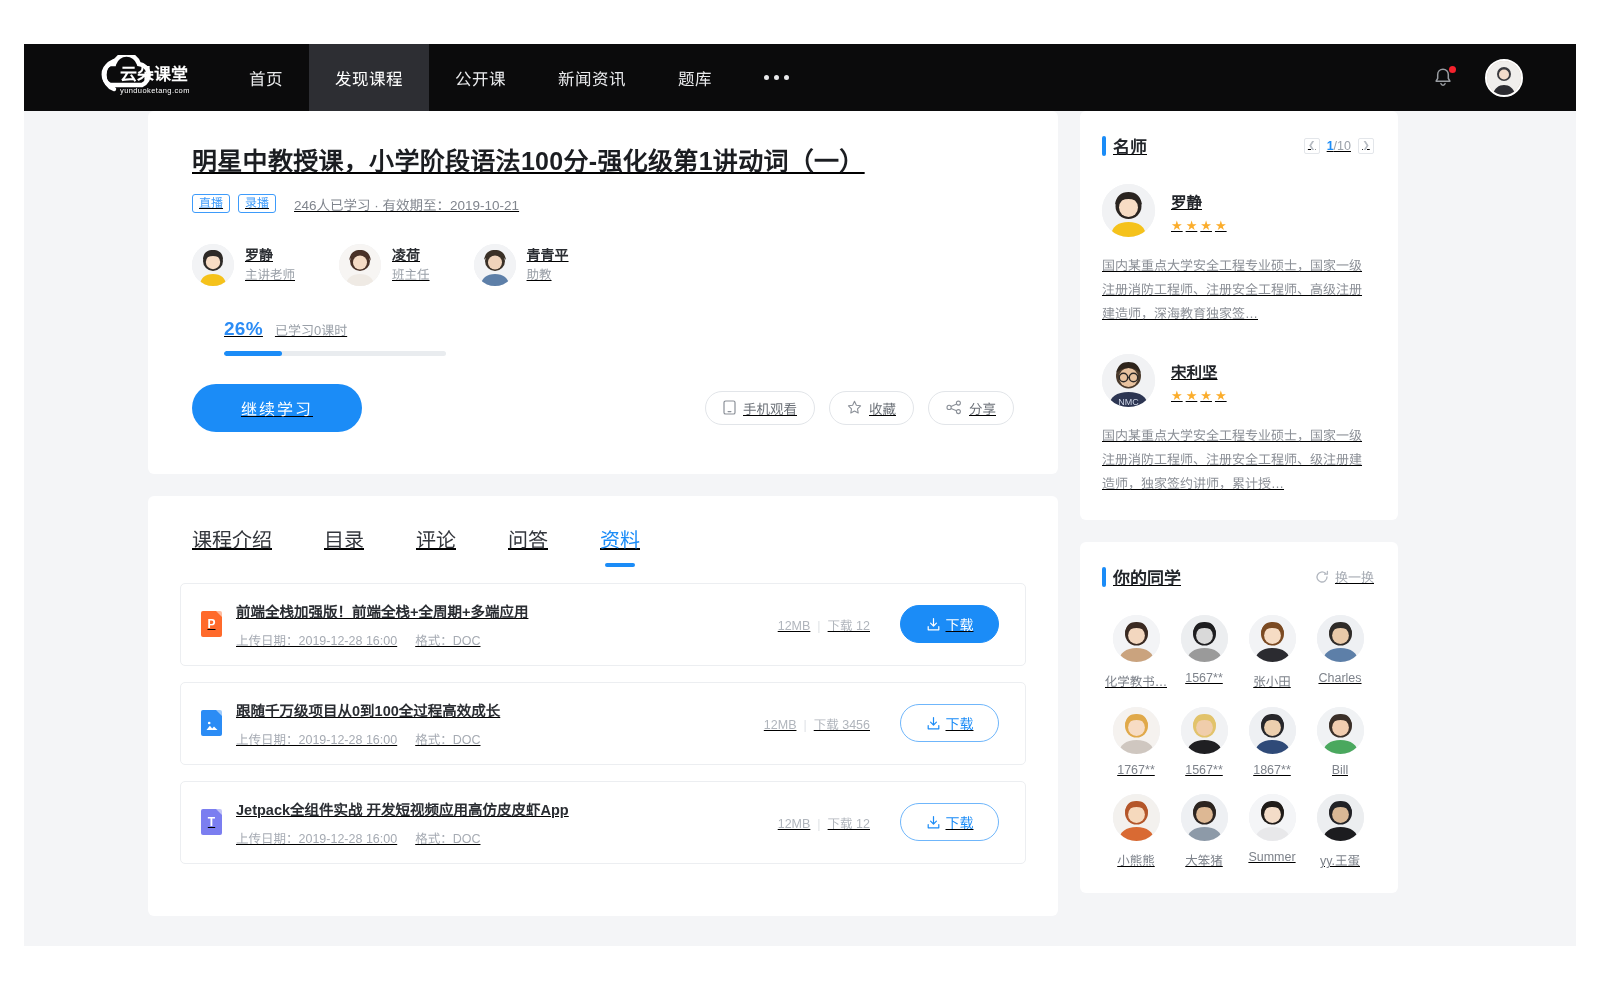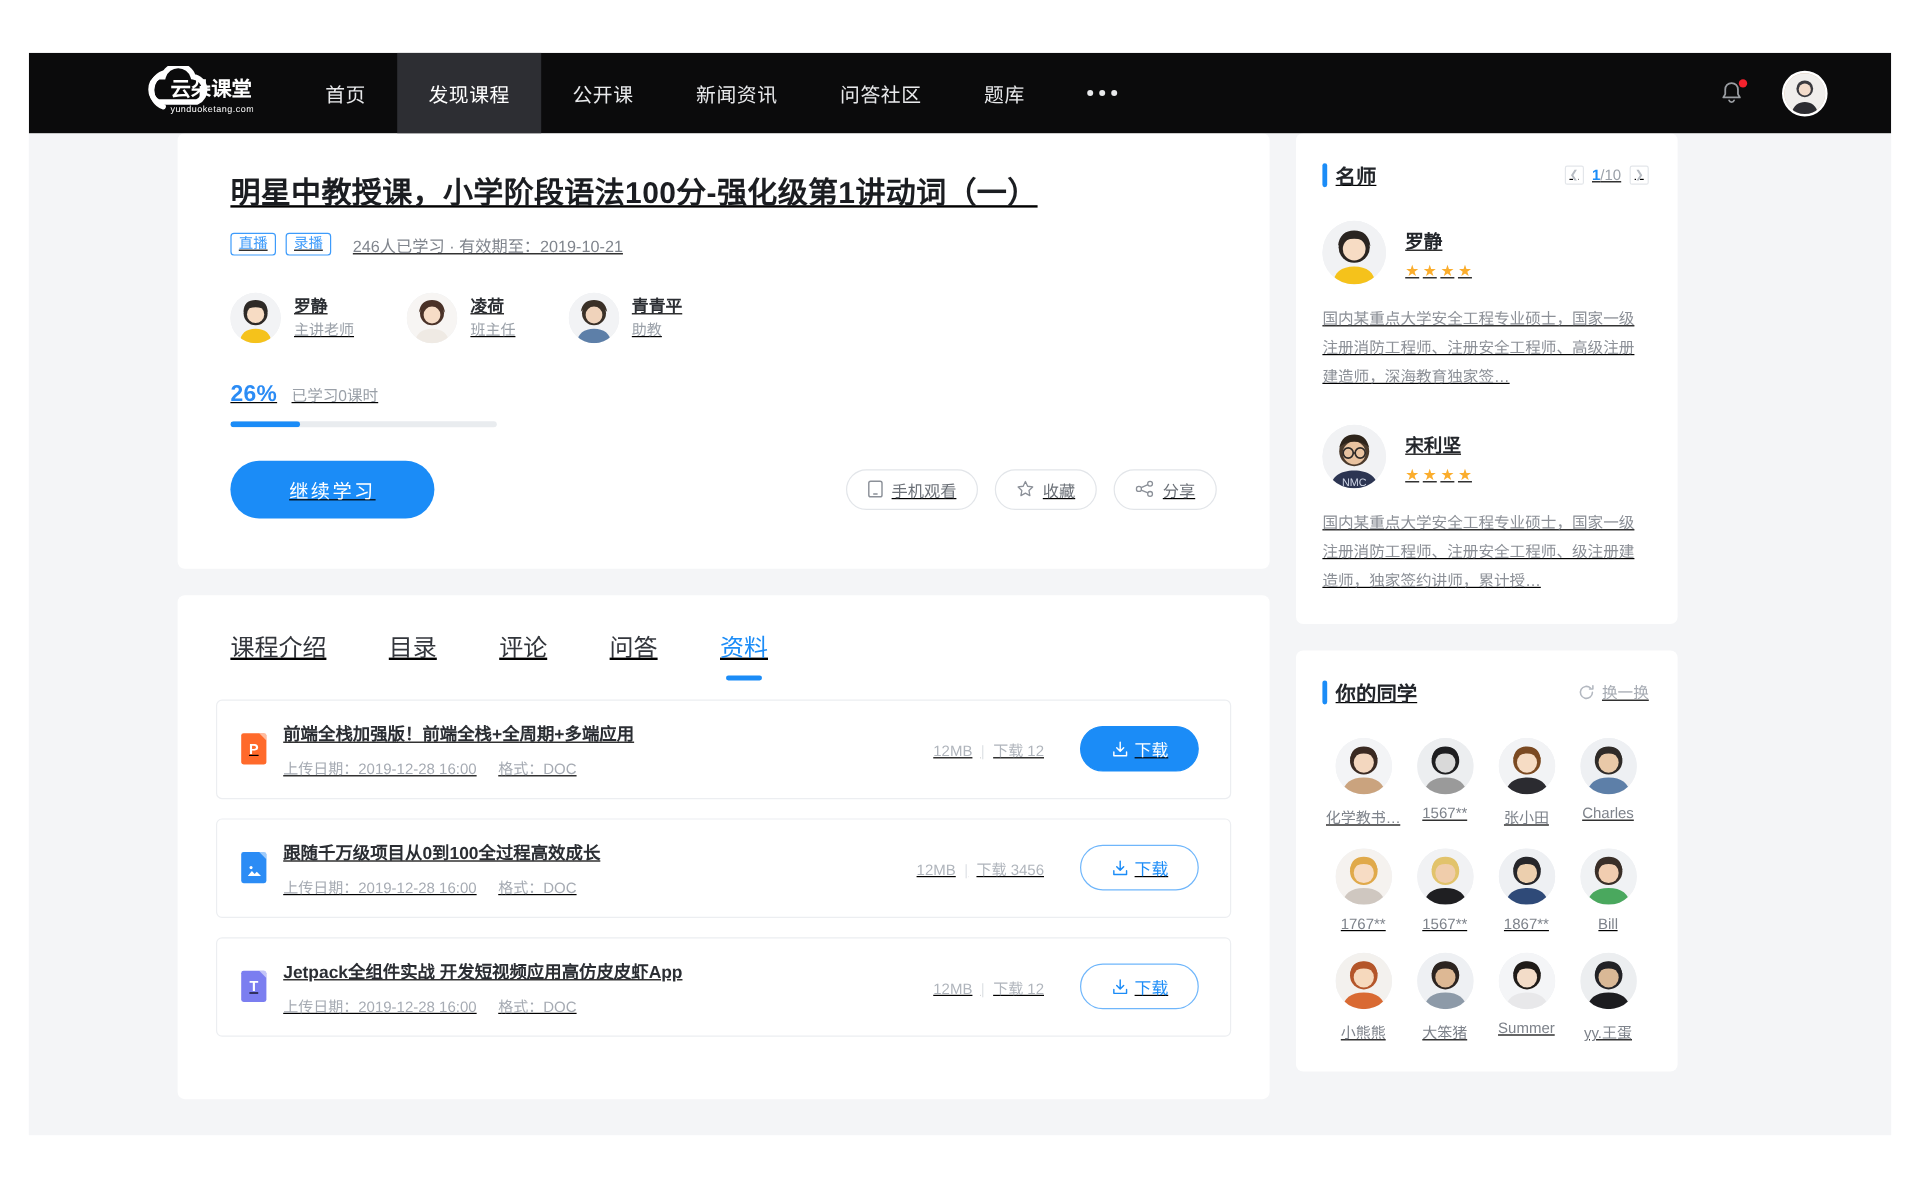--- a/index.html
+++ b/index.html
@@ -20,21 +20,21 @@
   
   .topnav {
     height: 67px;
     background: #0b0b0c;
     display: flex;
     align-items: stretch;
     position: relative;
   }
   .logo-wrap {
     display: flex; align-items: center;
-    padding-left: 82px; padding-right: 34px;
+    padding-left: 60px; padding-right: 34px;
   }
   .logo-svg { display:block; }
   .nav-items { display: flex; align-items: stretch; }
   .nav-item {
     display: flex; align-items: center; justify-content: center;
     padding: 0 26px;
     color: #e9eaec;
     font-size: 16.5px;
     letter-spacing: .5px;
     cursor: pointer;
@@ -95,21 +95,21 @@
 
   .teachers { display:flex; margin-top: 30px; gap: 44px; }
   .teacher { display:flex; align-items:center; gap: 11px; cursor:pointer; }
   .t-avatar {
     width:42px; height:42px; border-radius:50%;
     background:#eceef1; overflow:hidden; flex:none;
   }
   .t-name { font-size:14px; color:#2b2e33; font-weight:600; line-height:1.45; }
   .t-role { font-size:12.5px; color:#9aa0a8; line-height:1.45; }
 
-  .progress-block { margin-top: 32px; }
+  .progress-block { margin-top: 32px; margin-left: 32px; }
   .p-top { display:flex; align-items:baseline; gap: 12px; }
   .p-pct { font-size:19px; color:#2b8cf5; font-weight:600; letter-spacing:.3px;}
   .p-learned { font-size:13px; color:#9aa0a8; }
   .p-bar {
     margin-top: 11px; width: 222px; height:5px; border-radius:3px;
     background:#e9ecef; overflow:hidden;
   }
   .p-fill { height:100%; background:#1b8cf7; border-radius:3px; }
 
   .action-row { display:flex; align-items:center; margin-top: 28px; }
@@ -234,21 +234,20 @@
         <path d="M30 6 A15 15 0 0 0 30 34" fill="none" stroke="#fff" stroke-width="4.5" stroke-linecap="round"></path>
         <text x="36" y="25" font-family="'Liberation Sans',sans-serif" font-size="17" font-weight="700" fill="#fff">云朵课堂</text>
         <text x="36" y="38" font-family="'Liberation Sans',sans-serif" font-size="7.5" fill="#fff" letter-spacing=".4">yunduoketang.com</text>
       </svg>
     </div>
     <div class="nav-items">
       <div class="nav-item">首页</div>
       <div class="nav-item active">发现课程</div>
       <div class="nav-item">公开课</div>
       <div class="nav-item">新闻资讯</div>
-      <div class="nav-item">问答社区</div>
       <div class="nav-item">题库</div>
       <div class="nav-more">
         <span class="dots">
             <i></i>
             <i></i>
             <i></i>
           </span>
       </div>
     </div>
     <div class="nav-right">

